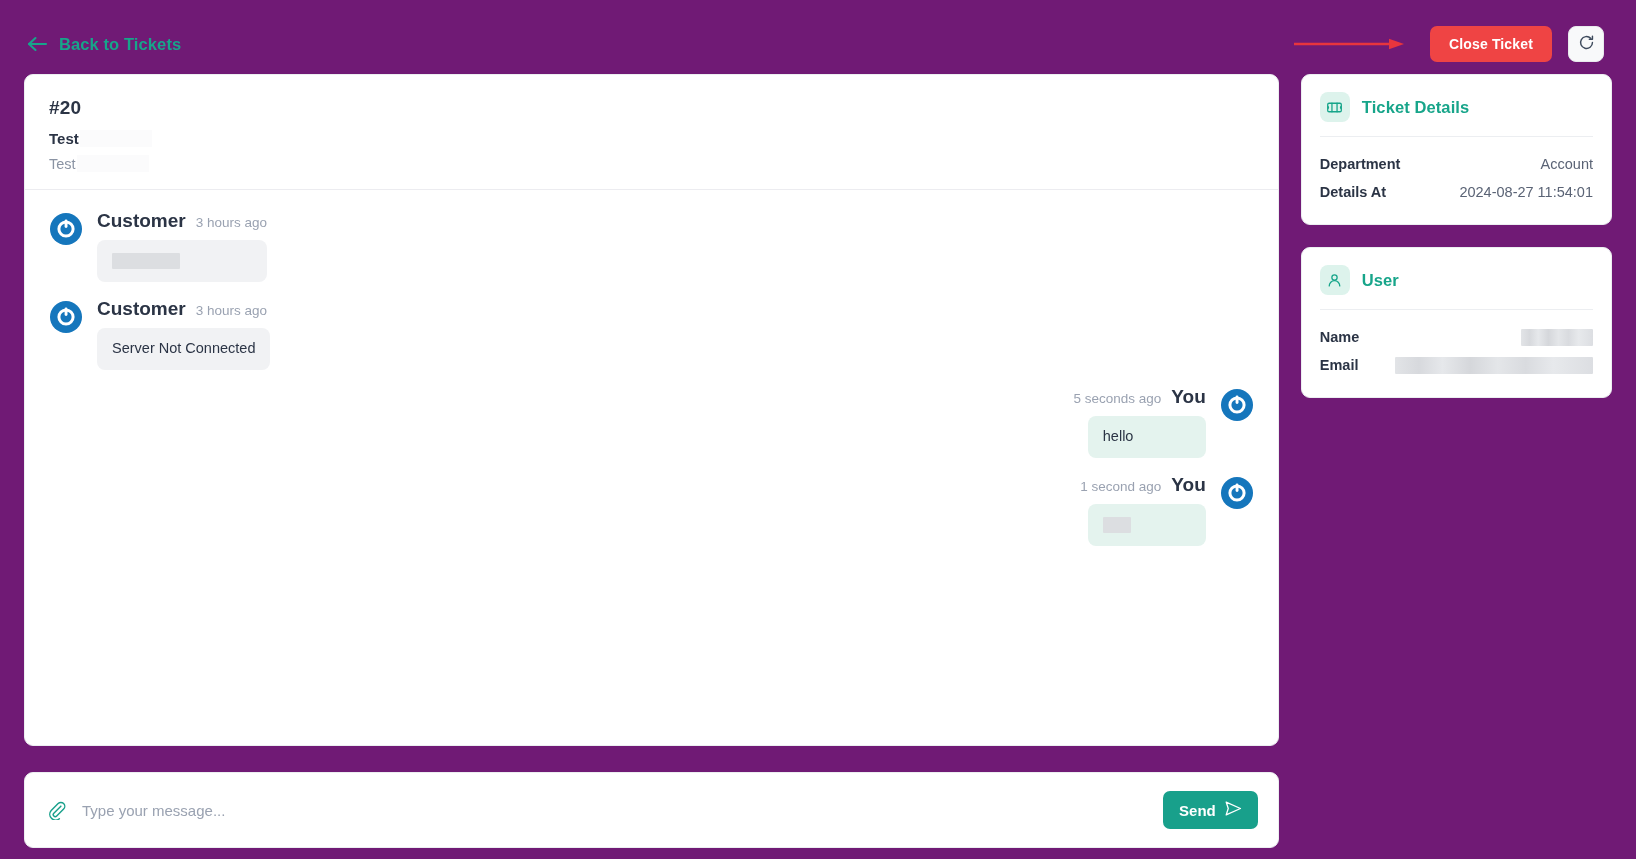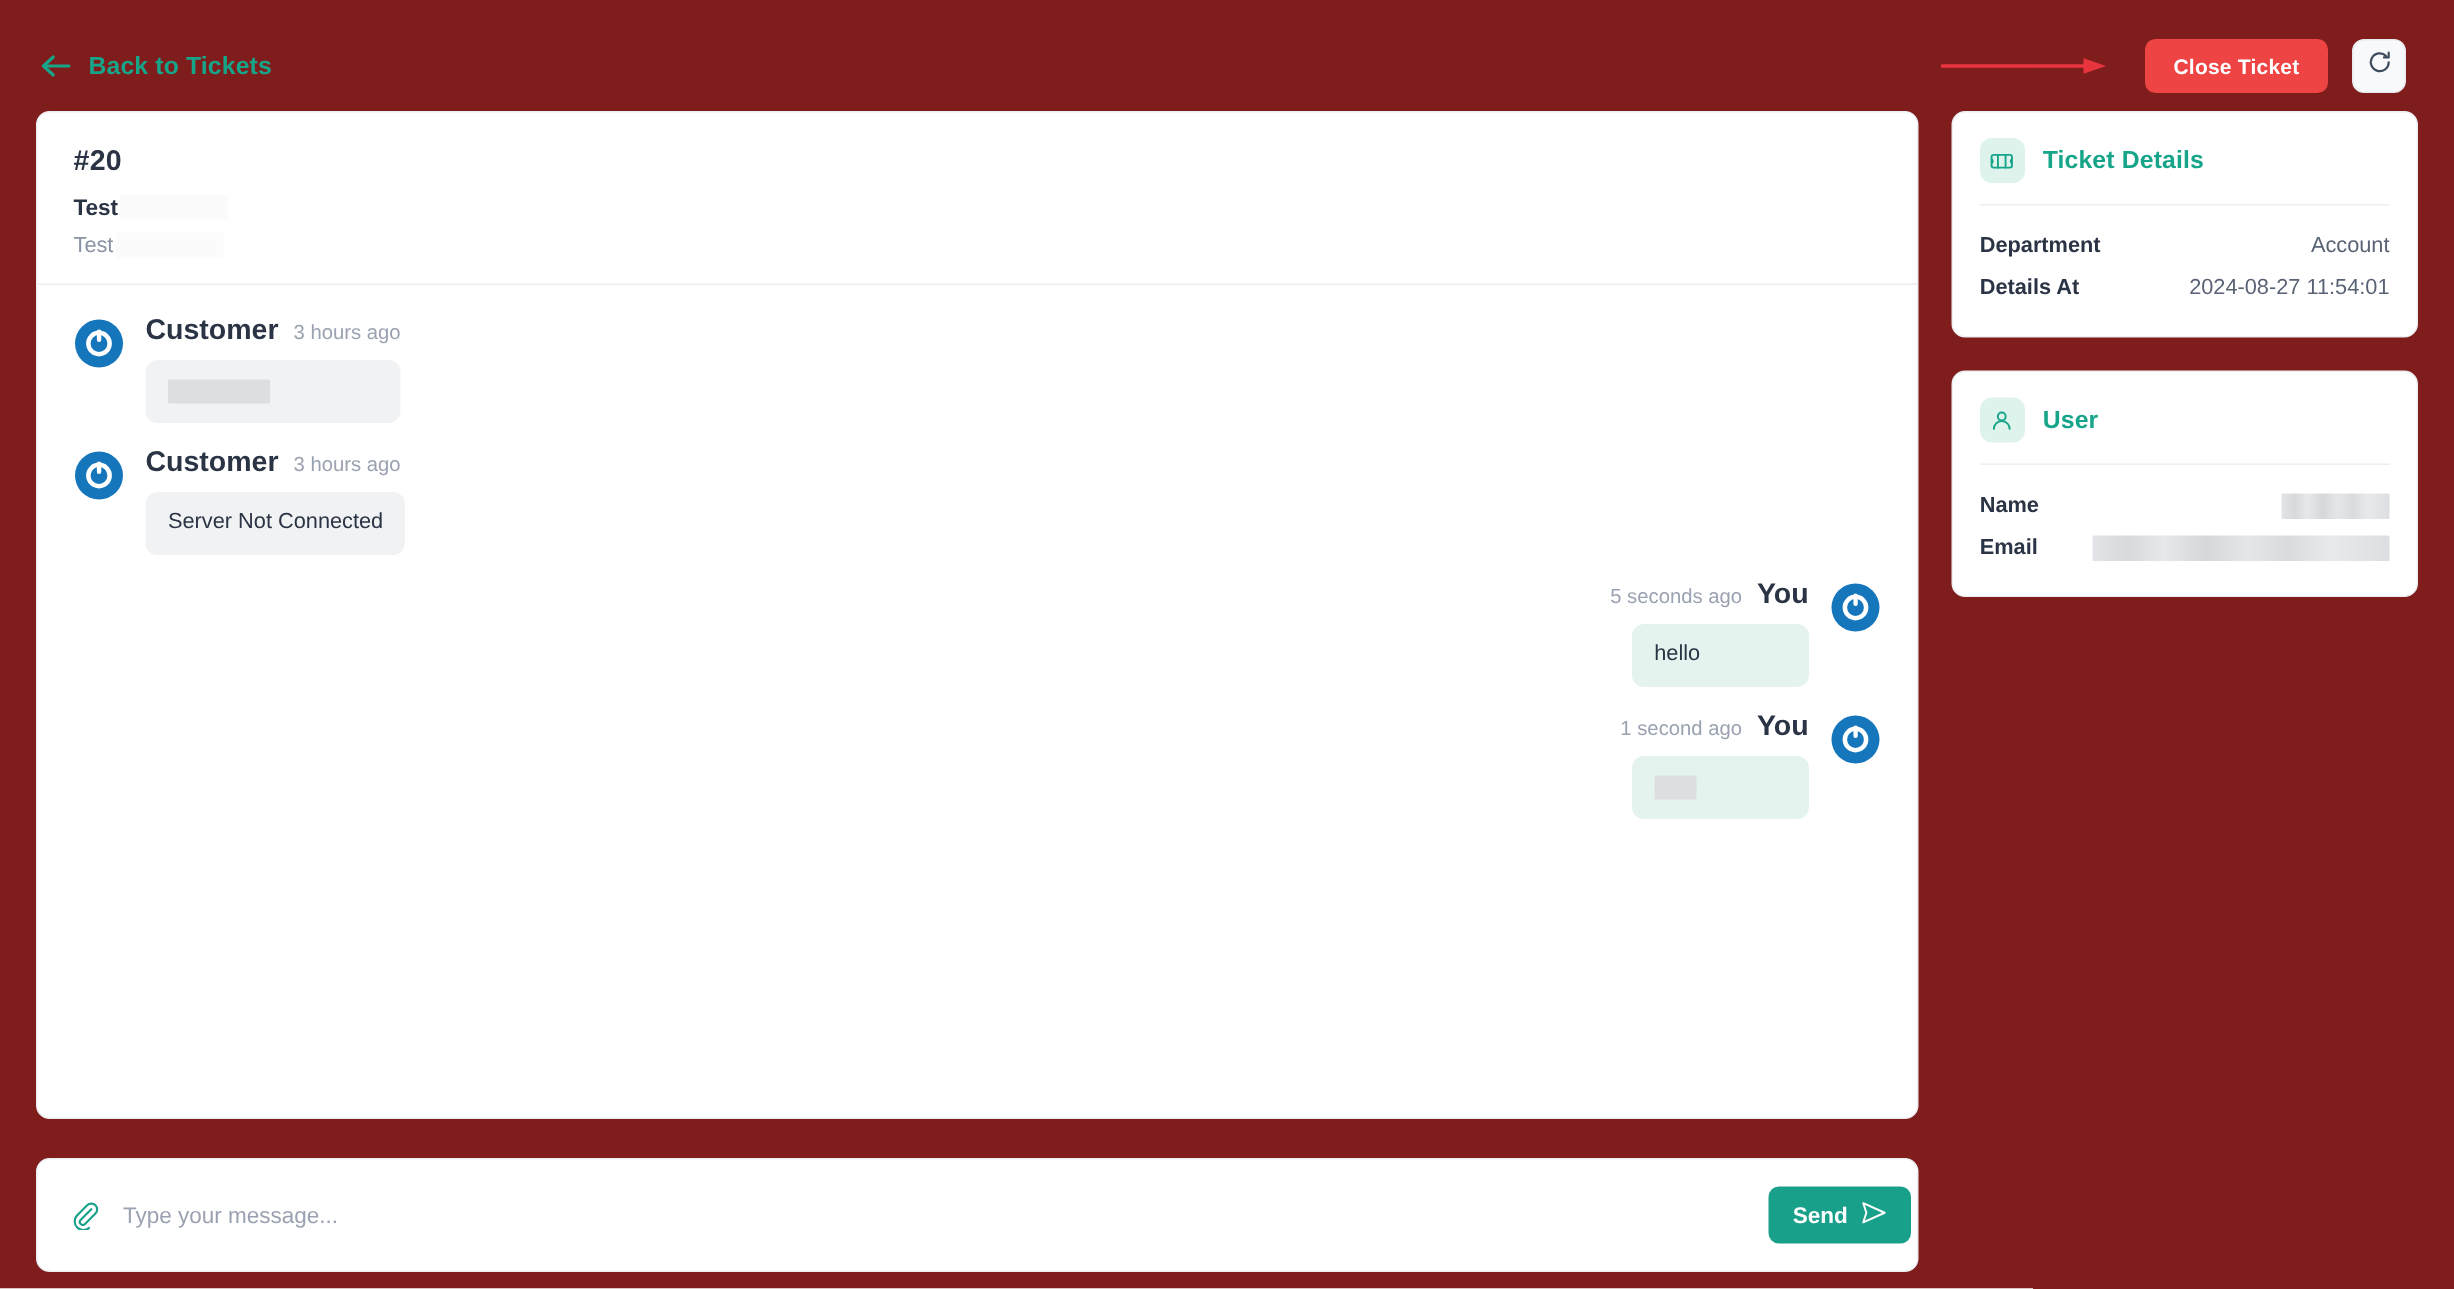--- a/index.html
+++ b/index.html
@@ -9,21 +9,21 @@
     height: 859px;
     background: #fcfcfd;
     font-family: "Liberation Sans", sans-serif;
     overflow: hidden;
   }
 
   #app {
     position: relative;
     width: 1636px;
     height: 859px;
-    background: #7f1d1d;
+    background: #701a75;
   }
 
   
   .topbar {
     position: absolute;
     left: 0; top: 0;
     width: 1636px;
     height: 88px;
     display: flex;
     align-items: center;
@@ -213,21 +213,21 @@
   }
 
   
   .composer {
     background: #ffffff;
     border: 1px solid #eceef1;
     border-radius: 9px;
     height: 76px;
     display: flex;
     align-items: center;
-    padding: 0 4px 0 22px;
+    padding: 0 20px 0 22px;
     gap: 16px;
   }
   .clip-icon { display: flex; align-items: center; cursor: pointer; }
   .composer-input {
     flex: 1;
     border: none;
     outline: none;
     font-size: 15px;
     font-family: "Liberation Sans", sans-serif;
     color: #2b3445;

